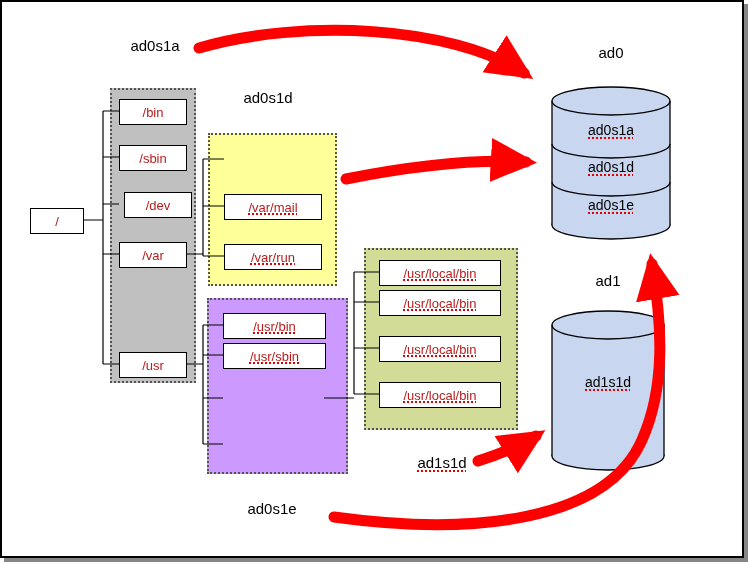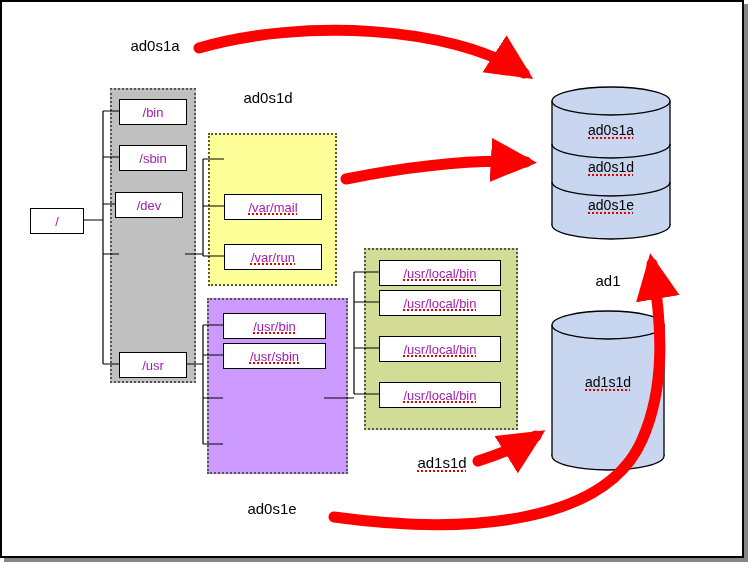--- a/index.html
+++ b/index.html
@@ -6,21 +6,21 @@
   .stage{position:relative;width:750px;height:564px;overflow:hidden;}
   .frame{position:absolute;left:0;top:0;width:740px;height:554px;border:2px solid #000;
          background:#fff;box-shadow:4px 4px 0 #858585;}
   .grp{position:absolute;border:2px dotted #555;z-index:1;}
   .grp.gray{background:var(--gray,#c0c0c0);}
   .grp.yellow{background:var(--yellow,#ffff99);}
   .grp.purple{background:var(--purple,#cc99ff);}
   .grp.green{background:var(--green,#d3dc96);}
   svg.wires{position:absolute;left:0;top:0;z-index:2;}
   .box{position:absolute;height:24px;background:#fff;border:1px solid #000;z-index:3;
-       display:flex;align-items:center;justify-content:center;font-size:13px;color:#a21caf;}
+       display:flex;align-items:center;justify-content:center;font-size:13px;color:#b91c1c;}
   .flabel{position:absolute;z-index:3;font-size:15px;color:#000;text-align:center;}
   .disklabel{position:absolute;z-index:4;font-size:14px;color:#000;text-align:center;}
   .sq{text-decoration-line:underline;text-decoration-style:dotted;
       text-decoration-color:#e00000;text-decoration-thickness:2px;text-underline-offset:2px;}
   svg.cyl{position:absolute;z-index:3;}
   svg.arrows{position:absolute;left:0;top:0;z-index:5;pointer-events:none;}
 </style>
 </head>
 <body>
 
@@ -42,22 +42,25 @@
     <div class="box" style="left:28px;top:206px;width:52px">
       <span>/</span>
     </div>
 
     <div class="box" style="left:117px;top:97px;width:66px">
         <span>/bin</span>
       </div>
     <div class="box" style="left:117px;top:143px;width:66px">
         <span>/sbin</span>
       </div>
-    <div class="box" style="left:113px;top:190px;width:66px">
+    <div class="box" style="left:122px;top:190px;width:66px">
         <span>/dev</span>
+      </div>
+    <div class="box" style="left:117px;top:240px;width:66px">
+        <span>/var</span>
       </div>
     <div class="box" style="left:117px;top:350px;width:66px">
         <span>/usr</span>
       </div>
 
     <div class="box" style="left:222px;top:192px;width:96px">
         <span class="sq">/var/mail</span>
       </div>
     <div class="box" style="left:222px;top:242px;width:96px">
         <span class="sq">/var/run</span>
@@ -81,20 +84,21 @@
       </div>
     <div class="box" style="left:377px;top:380px;width:120px">
         <span class="sq">/usr/local/bin</span>
       </div>
 
     <div class="flabel" style="left:108px;top:35px;width:90px">ad0s1a</div>
     <div class="flabel" style="left:226px;top:87px;width:80px">ad0s1d</div>
     <div class="flabel" style="left:230px;top:498px;width:80px">ad0s1e</div>
     <div class="flabel sq" style="left:402px;top:452px;width:76px">ad1s1d</div>
 
+    <div class="flabel" style="left:548px;top:42px;width:122px">ad0</div>
     <svg class="cyl" style="left:548px;top:84px" width="122" height="154" viewBox="0 0 122 154">
       <ellipse cx="61" cy="139" rx="59" ry="14" fill="#c9d6ef" style="fill:var(--disk)" stroke="#000" stroke-width="1.3"></ellipse>
       <rect x="2" y="15" width="118" height="124" fill="#c9d6ef" style="fill:var(--disk)"></rect>
       <path d="M2,58 A59,14 0 0 0 120,58" fill="none" stroke="#000" stroke-width="1.3"></path>
       <path d="M2,96 A59,14 0 0 0 120,96" fill="none" stroke="#000" stroke-width="1.3"></path>
       <ellipse cx="61" cy="15" rx="59" ry="14" fill="#c9d6ef" style="fill:var(--disk)" stroke="#000" stroke-width="1.3"></ellipse>
       <line x1="2" y1="15" x2="2" y2="139" stroke="#000" stroke-width="1.3"></line>
       <line x1="120" y1="15" x2="120" y2="139" stroke="#000" stroke-width="1.3"></line>
     </svg>
     <div class="disklabel" style="left:548px;top:120px;width:122px"><span class="sq">ad0s1a</span></div>

